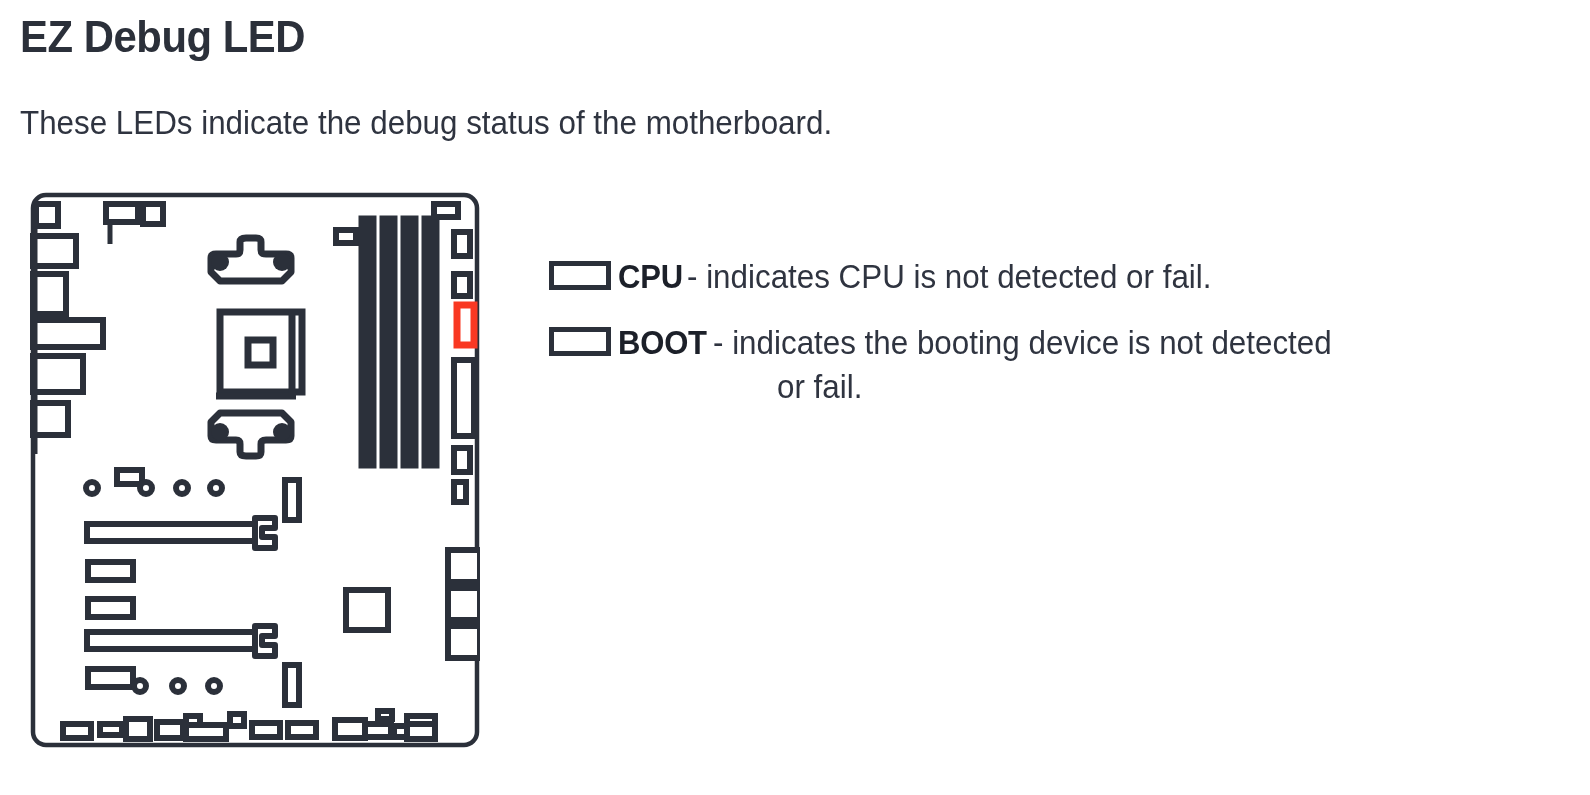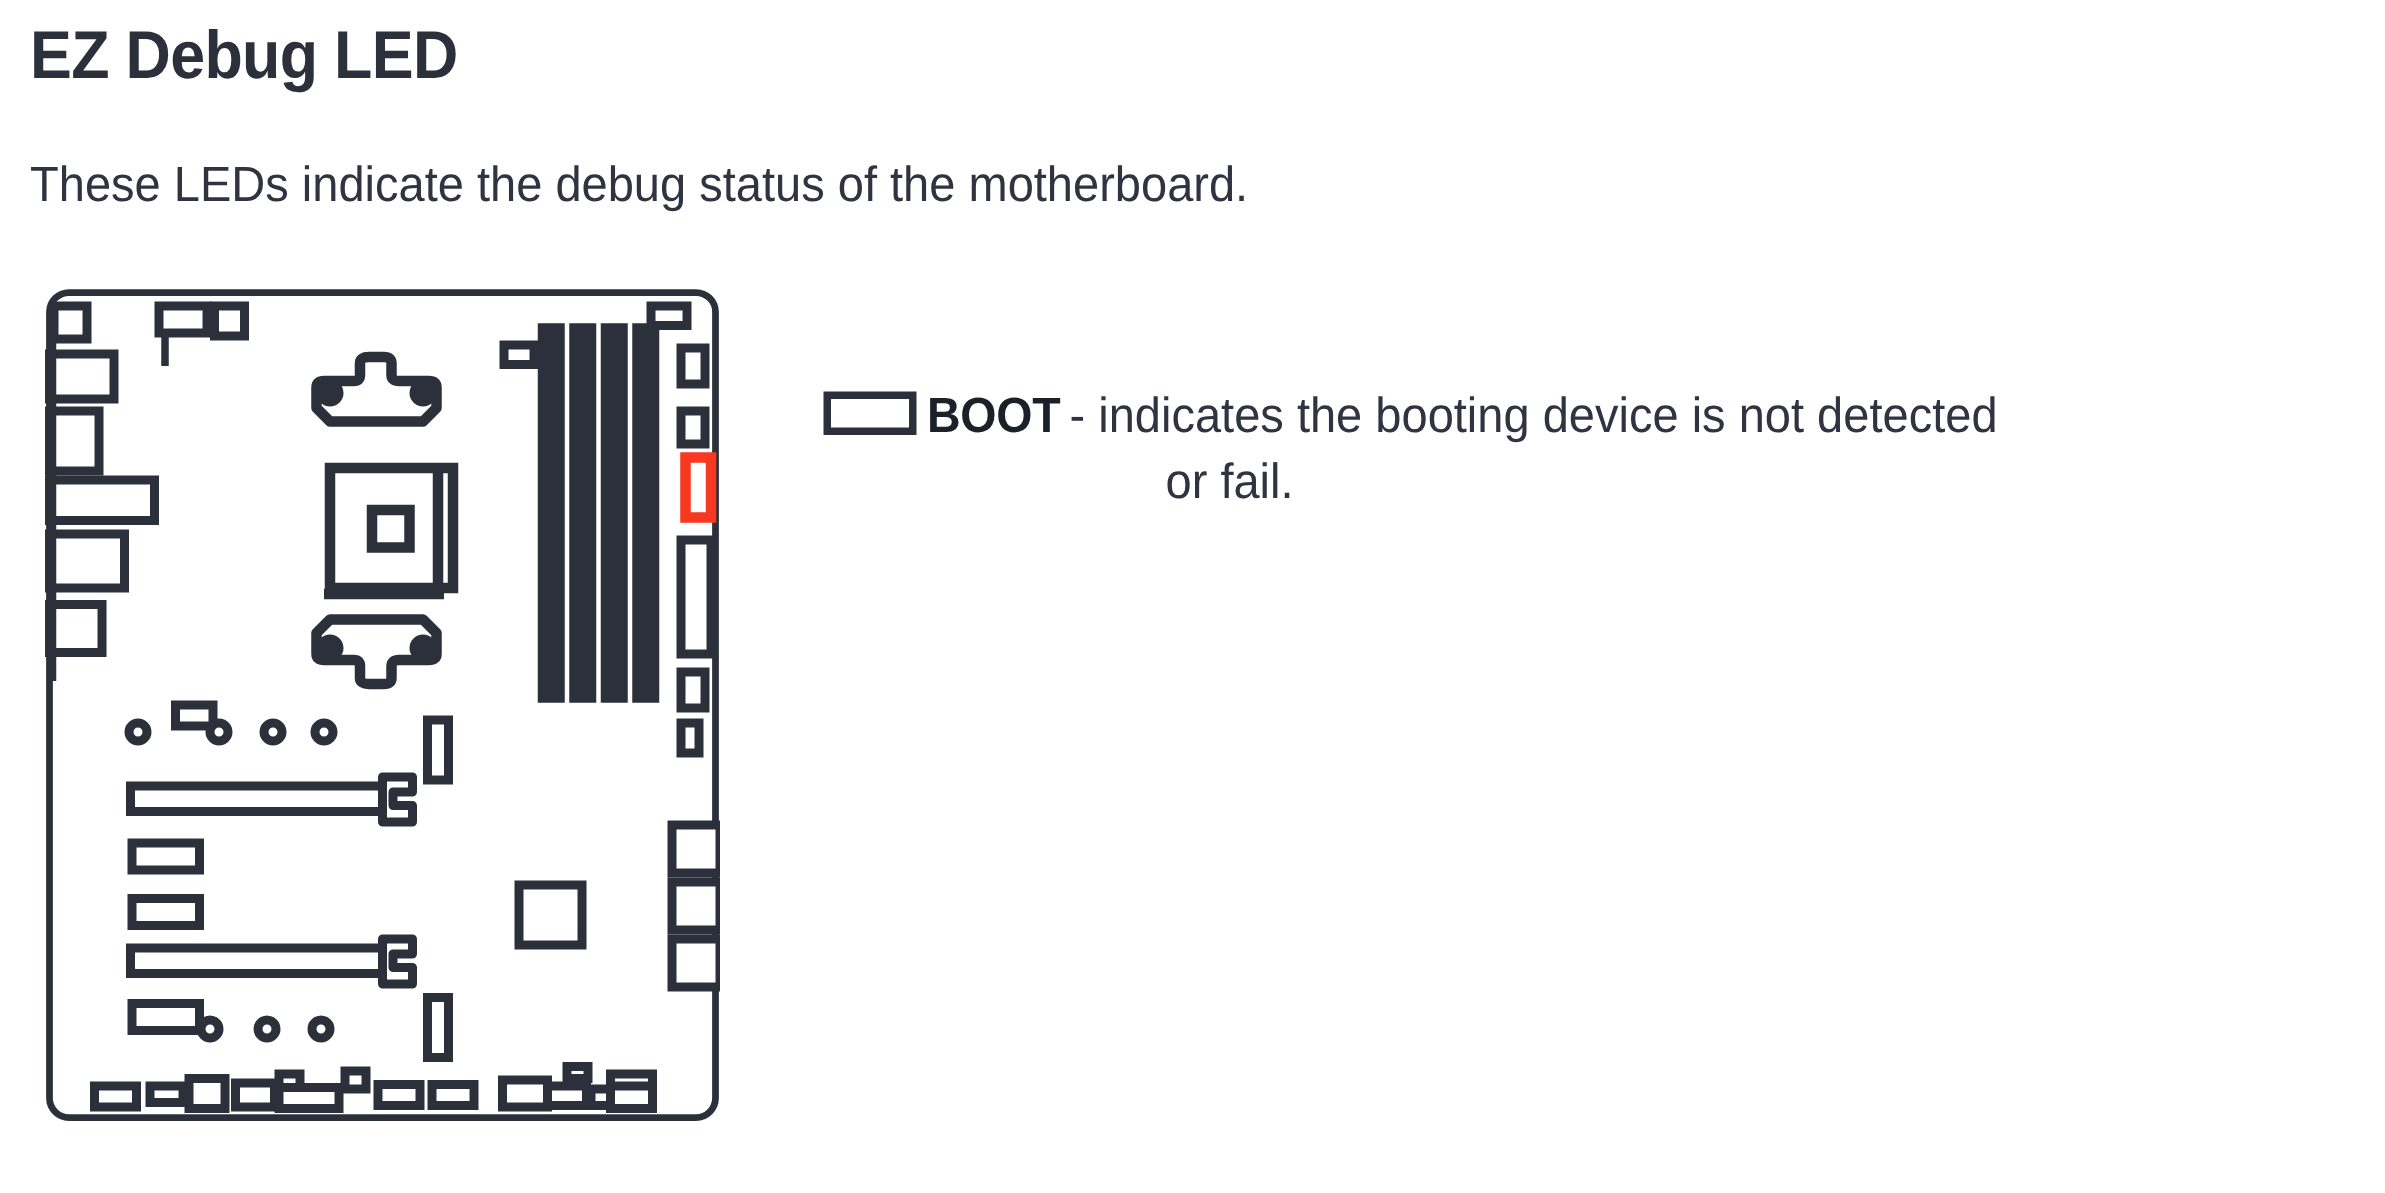--- a/index.html
+++ b/index.html
@@ -184,20 +184,23 @@
     <rect x="348" y="519" width="14" height="8"></rect>
     <rect x="364" y="534" width="22" height="11"></rect>
     <rect x="377" y="524" width="28" height="10"></rect>
     <rect x="377" y="532" width="28" height="15"></rect>
   </g>
 </svg>
 </div>
 
 <div id="legend">
 
+  <div class="legend-row">
+    <span class="led-box"></span><span class="led-name">CPU</span><span class="led-desc">- indicates CPU is not detected or fail.</span>
+  </div>
 
 
 
   <div class="legend-row row-boot">
     <span class="led-box"></span><span class="led-name">BOOT</span><span class="led-desc">- indicates the booting device is not detected</span>
     <span class="led-desc-wrap">or fail.</span>
   </div>
 
 </div>
 

